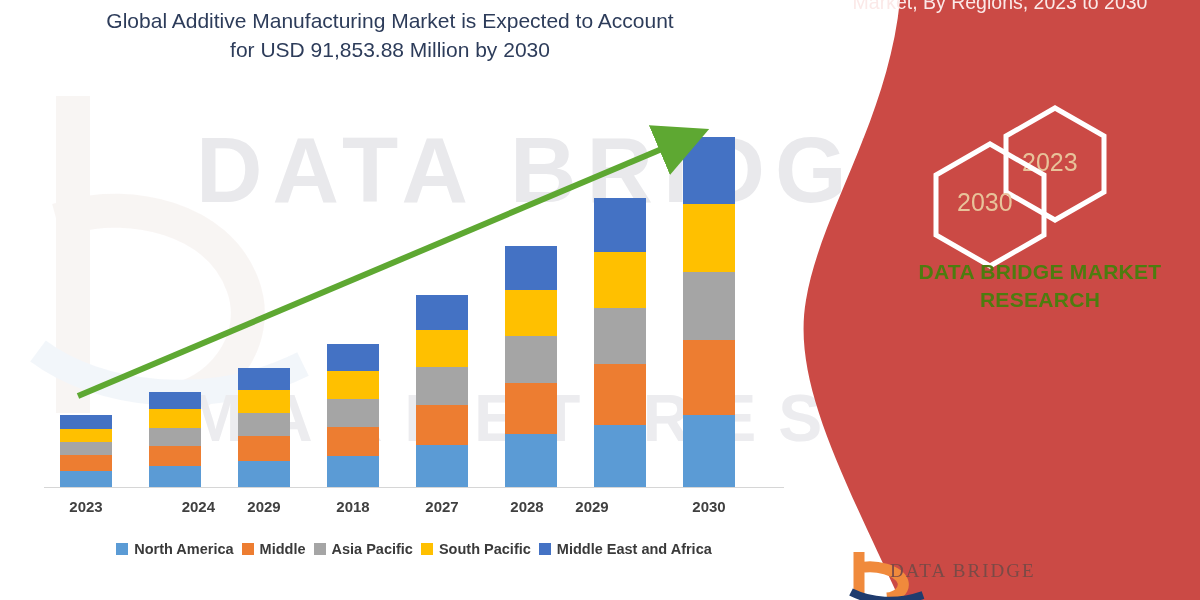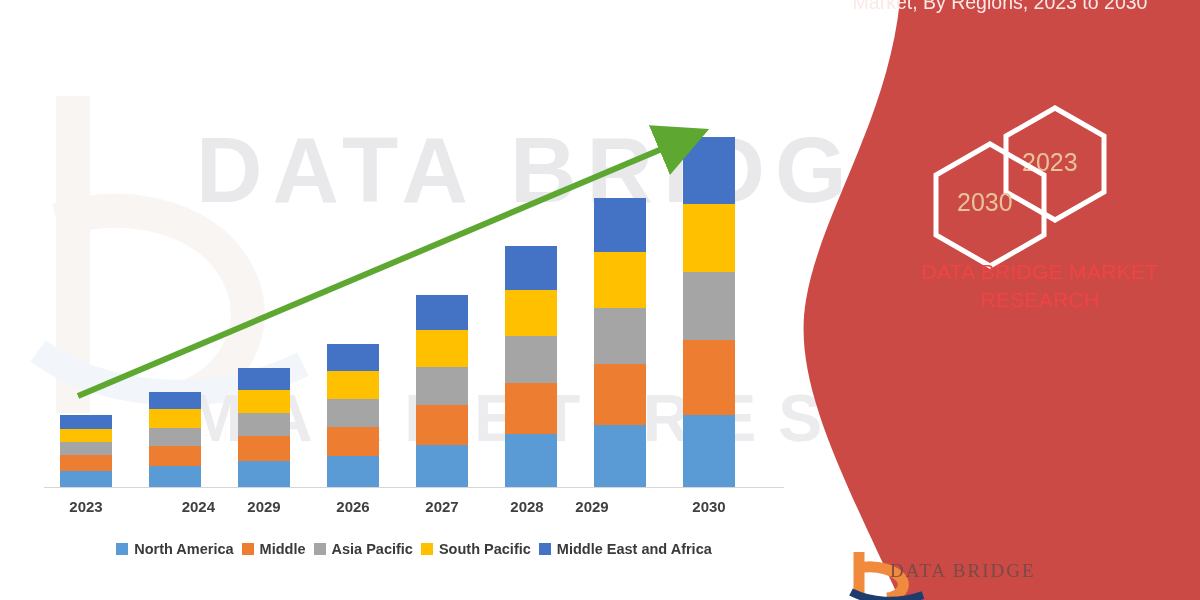--- a/index.html
+++ b/index.html
@@ -44,40 +44,44 @@
   #right-panel{position:absolute;left:780px;top:0;width:420px;height:600px;
       background:#cb4a45;
       clip-path:path("M120,0 L420,0 L420,600 L120,600 C60,470 12,380 26,300 C40,214 108,120 120,0 Z");}
   #right-title{position:absolute;left:800px;top:-12px;width:400px;text-align:center;
       font-size:19.5px;line-height:28px;color:#fbe9e8;font-weight:400;}
 
   .hex{position:absolute;}
   .hex-label{position:absolute;font-size:25px;color:#e8c39a;font-weight:400;}
 
   #brand{position:absolute;left:880px;top:258px;width:320px;text-align:center;
-      font-size:21px;line-height:28px;color:#ef4444;font-weight:400;letter-spacing:.3px;}
+      font-size:21px;line-height:28px;color:#4d7c0f;font-weight:700;letter-spacing:.3px;}
 
   #footer-logo{position:absolute;left:845px;top:548px;width:240px;height:52px;}
   #footer-logo-txt{position:absolute;left:890px;top:560px;font-size:19px;
       color:#7a4a46;font-family:"Liberation Serif",serif;letter-spacing:2px;}
 </style>
 </head>
 <body>
 
 <div id="stage">
 
   <div id="left-panel">
 
     <svg id="wm-logo" viewBox="0 0 300 330">
       <path d="M55,10 L55,300 M55,120 C110,105 200,120 225,190 C245,245 200,300 150,305" fill="none" stroke="#f3ece9" stroke-width="34" stroke-linecap="square"></path>
       <path d="M20,255 C80,300 190,315 285,268" fill="none" stroke="#e7eef6" stroke-width="26"></path>
     </svg>
     <div class="wm-text" id="wm-line1">DATA BRIDGE</div>
     <div class="wm-text" id="wm-line2">MARKET RESEARCH</div>
 
+    <div id="chart-title">
+      <span>Global Additive Manufacturing Market is Expected to Account</span><br>
+      <span>for USD 91,853.88 Million by 2030</span>
+    </div>
 
     <div id="plot">
       <div id="baseline"></div>
       <div id="bars">
           <div class="bar-group" style="left: 60px;">
             <div class="seg" title="North America 2023: 17" style="height: 16.303px; background: rgb(91, 155, 213);"></div>
             <div class="seg" title="Europe 2023: 16" style="height: 15.344px; background: rgb(237, 125, 49);"></div>
             <div class="seg" title="Asia Pacific 2023: 14" style="height: 13.426px; background: rgb(165, 165, 165);"></div>
             <div class="seg" title="South America 2023: 14" style="height: 13.426px; background: rgb(255, 192, 0);"></div>
             <div class="seg" title="Middle East and Africa 2023: 14" style="height: 13.426px; background: rgb(68, 114, 196);"></div>
@@ -129,21 +133,21 @@
             <div class="seg" title="Europe 2030: 78" style="height: 74.802px; background: rgb(237, 125, 49);"></div>
             <div class="seg" title="Asia Pacific 2030: 71" style="height: 68.089px; background: rgb(165, 165, 165);"></div>
             <div class="seg" title="South America 2030: 71" style="height: 68.089px; background: rgb(255, 192, 0);"></div>
             <div class="seg" title="Middle East and Africa 2030: 70" style="height: 67.13px; background: rgb(68, 114, 196);"></div>
           </div>
         </div>
       <div id="xlabels">
           <div class="xlabel" style="left: 46px;">2023</div>
           <div class="xlabel" style="left: 135px; text-align: right;">2024</div>
           <div class="xlabel" style="left: 224px;">2029</div>
-          <div class="xlabel" style="left: 313px;">2026</div>
+          <div class="xlabel" style="left: 313px;">2018</div>
           <div class="xlabel" style="left: 402px;">2027</div>
           <div class="xlabel" style="left: 487px;">2028</div>
           <div class="xlabel" style="left: 552px;">2029</div>
           <div class="xlabel" style="left: 669px;">2030</div>
         </div>
 
       <svg id="arrow" viewBox="0 0 800 600">
         <defs>
           <marker id="ahead" markerWidth="9" markerHeight="9" refX="3" refY="4.5" orient="auto">
             <path d="M0,0 L9,4.5 L0,9 z" fill="#5EA832"></path>

